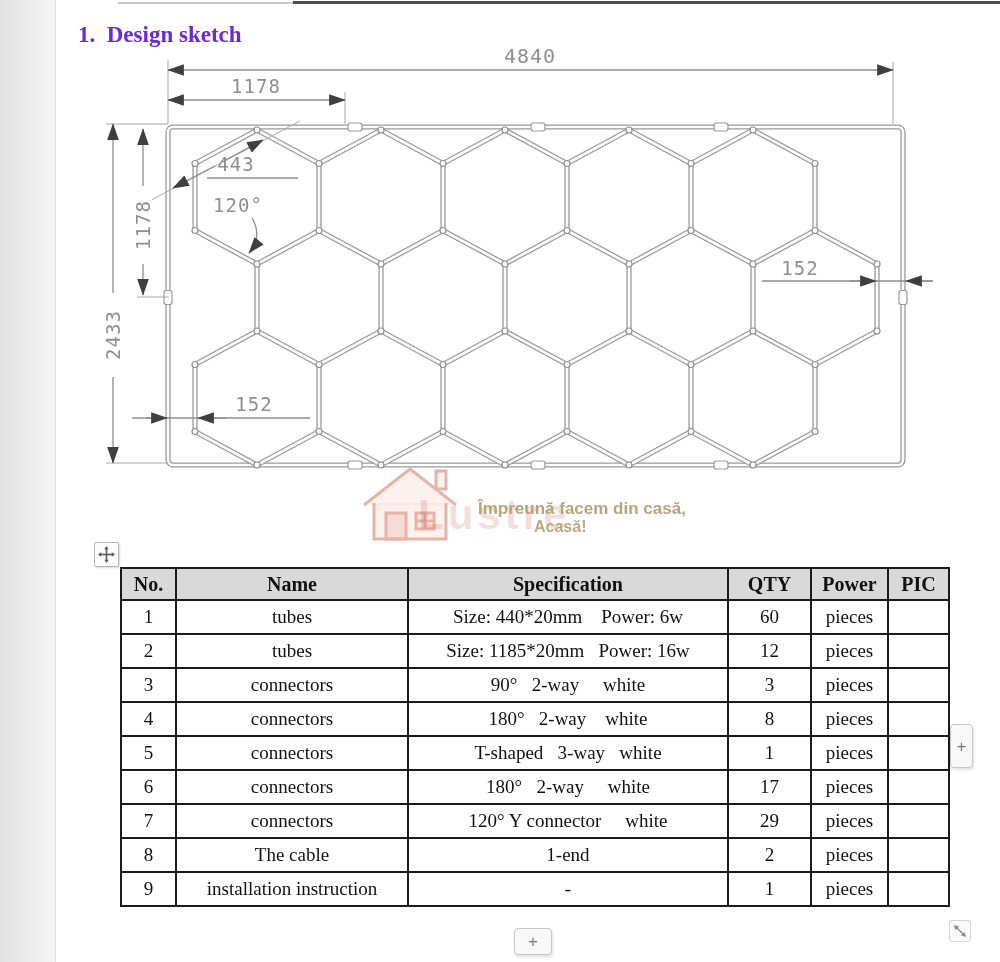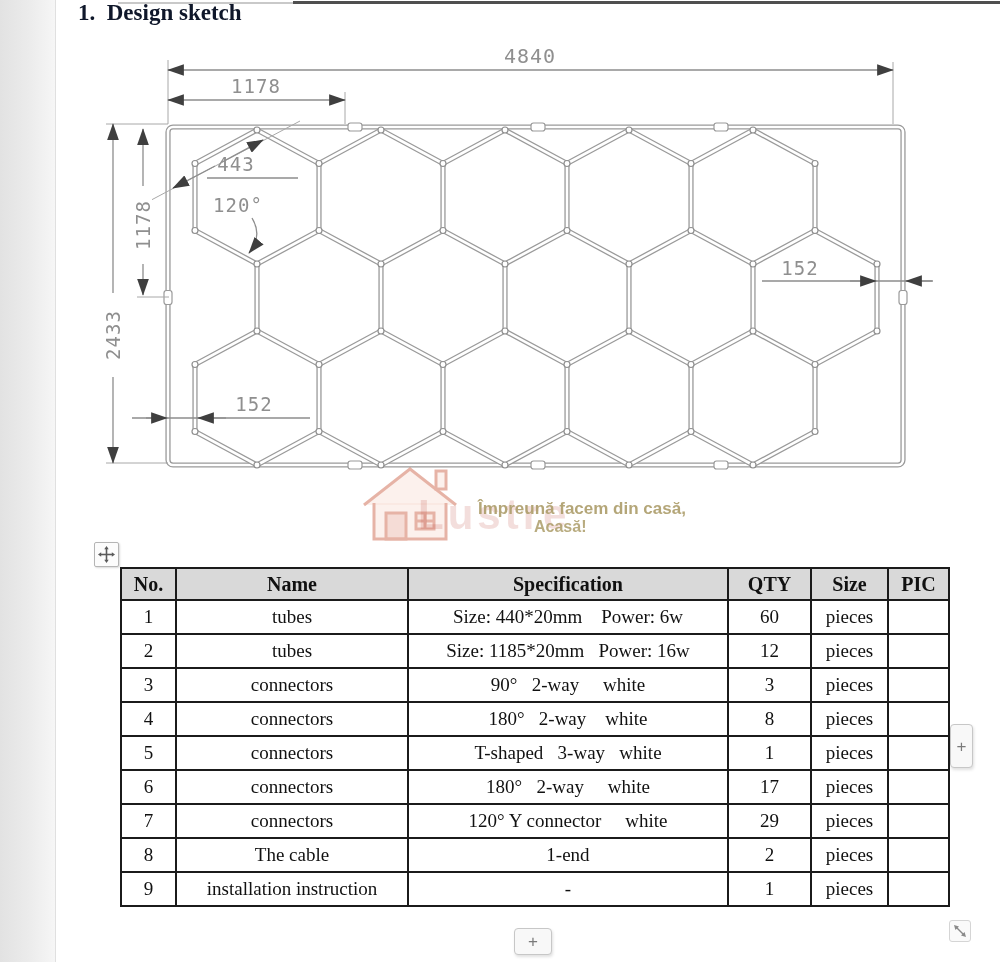--- a/index.html
+++ b/index.html
@@ -8,22 +8,22 @@
     background:#ffffff;font-family:"Liberation Serif",serif;
   }
   .left-margin{
     position:absolute;left:0;top:0;width:55px;height:962px;
     background:linear-gradient(90deg,#e2e2e2 0%,#ececec 55%,#f6f6f6 100%);
     border-right:1px solid #e0e0e0;
   }
   .topline-light{position:absolute;left:118px;top:2px;width:175px;height:2px;background:#c9c9c9;}
   .topline-dark{position:absolute;left:293px;top:1px;width:707px;height:3px;background:#4f4f4f;}
   .page-title{
-    position:absolute;left:78px;top:0;margin:0;
-    font-size:23px;font-weight:700;color:#0f172a;white-space:pre;
+    position:absolute;left:78px;top:22px;margin:0;
+    font-size:23px;font-weight:700;color:#6d28d9;white-space:pre;
     font-family:"Liberation Serif",serif;
   }
   #diagram{position:absolute;left:0;top:0;z-index:1;}
   .tube-out{stroke:#9a9a9a;stroke-width:5.2;fill:none;stroke-linejoin:round;stroke-linecap:round;}
   .tube-in{stroke:#ffffff;stroke-width:2.6;fill:none;stroke-linejoin:round;stroke-linecap:round;}
   .joint{fill:#ffffff;stroke:#8f8f8f;stroke-width:1.2;}
   .frame-joint{fill:#ffffff;stroke:#9a9a9a;stroke-width:1.2;}
   .dim-line{stroke:#8d8d8d;stroke-width:1.3;fill:none;}
   .ext-line{stroke:#a8a8a8;stroke-width:1;fill:none;}
   .dim-text{
@@ -239,21 +239,21 @@
       <col style="width: 83px;">
       <col style="width: 77px;">
       <col style="width: 61px;">
     </colgroup>
     <thead>
       <tr>
         <th>No.</th>
         <th>Name</th>
         <th>Specification</th>
         <th>QTY</th>
-        <th>Size</th>
+        <th>Power</th>
         <th>PIC</th>
       </tr>
     </thead>
     <tbody>
       <tr>
         <td>1</td>
         <td>tubes</td>
         <td class="spec">Size: 440*20mm    Power: 6w</td>
         <td>60</td>
         <td>pieces</td>

